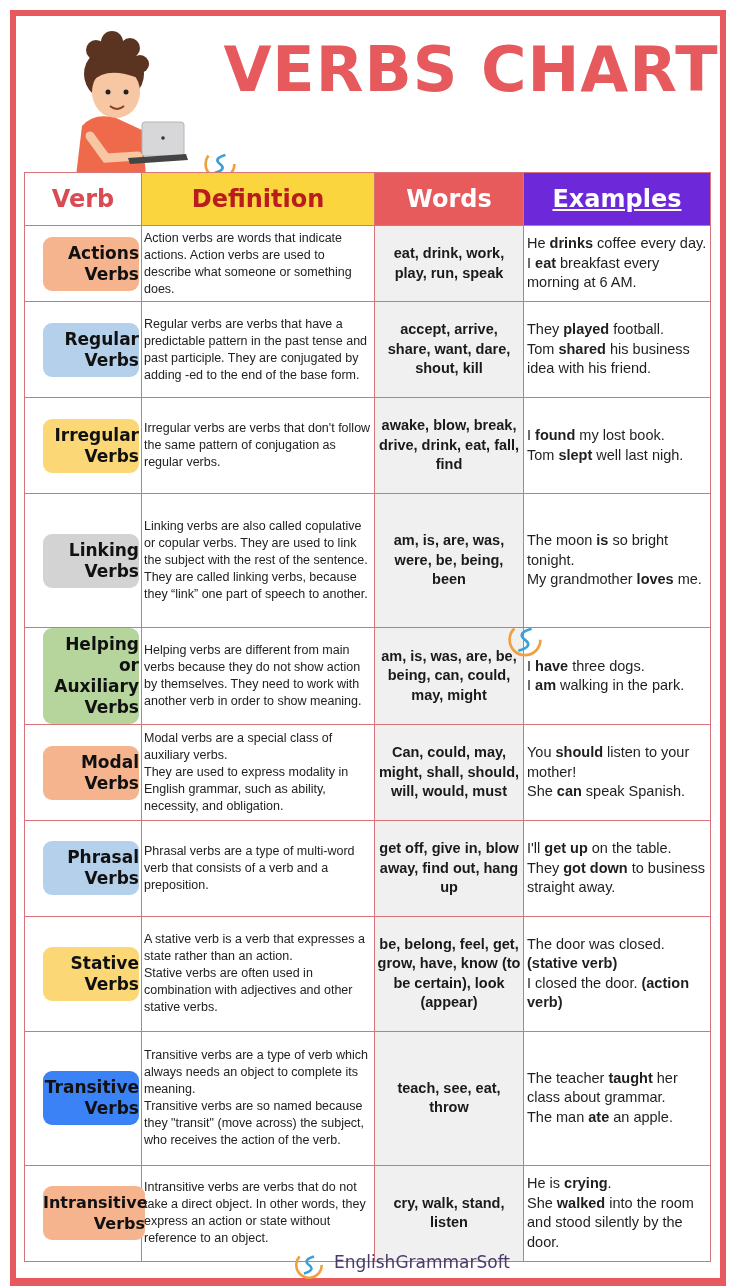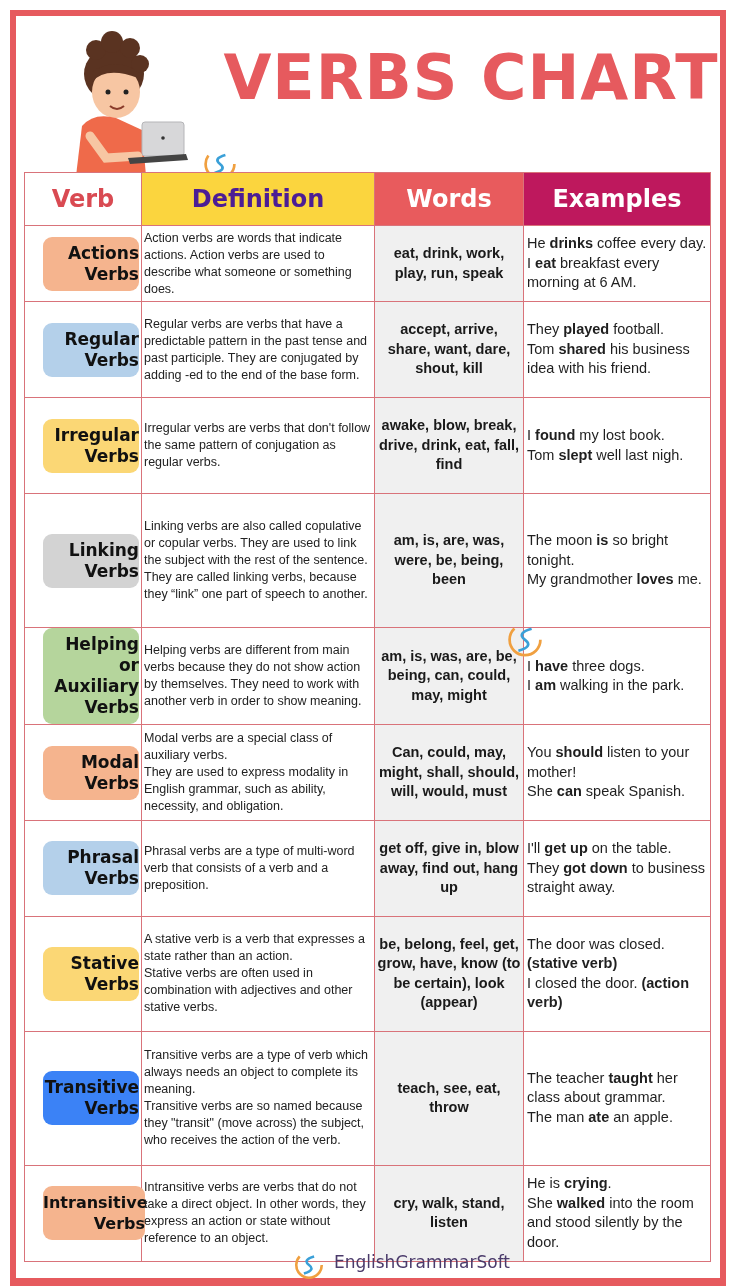--- a/index.html
+++ b/index.html
@@ -13,38 +13,38 @@
   .kid { position: absolute; left: 30px; top: 10px; width: 150px; height: 150px; }
   .brand-left {
     position: absolute; left: 28px; top: 156px; font-size: 13px; color: #4a3a6a;
     font-family: "DejaVu Sans", sans-serif;
   }
   .logo-small { position: absolute; left: 186px; top: 128px; width: 36px; height: 40px; }
   .logo-small-caption { position: absolute; left: 180px; top: 166px; font-size: 4px; color: #6a5a8a; }
   .title {
     position: absolute; left: 205px; top: 14px; width: 500px; text-align: center;
     font-family: "DejaVu Sans", sans-serif; font-weight: bold; font-size: 62px;
-    color: #e65a5e; letter-spacing: 1px; line-height: 80px; margin-top: 8px;
+    color: #e65a5e; letter-spacing: 1px; line-height: 80px;
   }
   .subtitle {
     position: absolute; left: 205px; top: 104px; width: 500px; text-align: center;
     font-family: "DejaVu Sans", sans-serif; font-size: 40px; color: #111; line-height: 56px;
   }
   table.verbs {
     position: absolute; left: 8px; top: 156px; width: 686px;
     border-collapse: collapse; table-layout: fixed;
   }
   table.verbs th, table.verbs td { border: 1.5px solid #d9737a; vertical-align: middle; }
   table.verbs th {
     height: 53px; font-family: "DejaVu Sans", sans-serif; font-weight: bold; font-size: 24px;
   }
   th.h-verb { background: #ffffff; color: #d94a52; }
-  th.h-def { background: #fbd53e; color: #4c1d95; }
+  th.h-def { background: #fbd53e; color: #b91c1c; }
   th.h-words { background: #e85b5d; color: #ffffff; }
-  th.h-ex { background: #be185d; color: #ffffff; }
+  th.h-ex { background: #6d28d9; color: #ffffff; text-decoration: underline; }
   col.c1 { width: 117px; } col.c2 { width: 233px; } col.c3 { width: 149px; } col.c4 { width: 187px; }
   td.cell-verb { text-align: right; padding: 0 18px; }
   .badge {
     display: inline-block; width: 96px; border-radius: 9px; padding: 6px 0;
     font-family: "DejaVu Sans", sans-serif; font-weight: bold; font-size: 17px; line-height: 21px; color: #111;
   }
   .badge.wide { width: 102px; font-size: 16px; }
   td.cell-def { font-size: 12.5px; line-height: 17px; padding: 3px 2px; color: #222; }
   td.cell-words {
     background: #f0f0f0; text-align: center; font-weight: bold; font-size: 14.5px; line-height: 19.5px; padding: 18px 2px; color: #1a1a1a;

